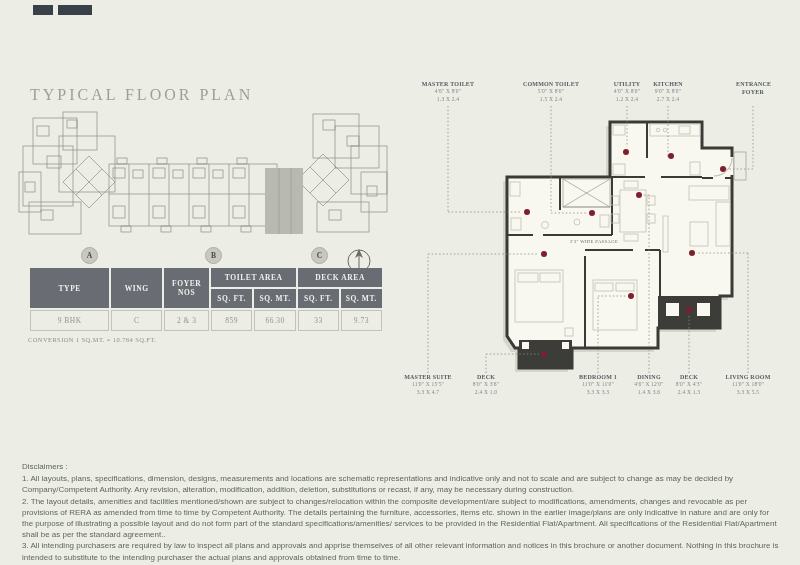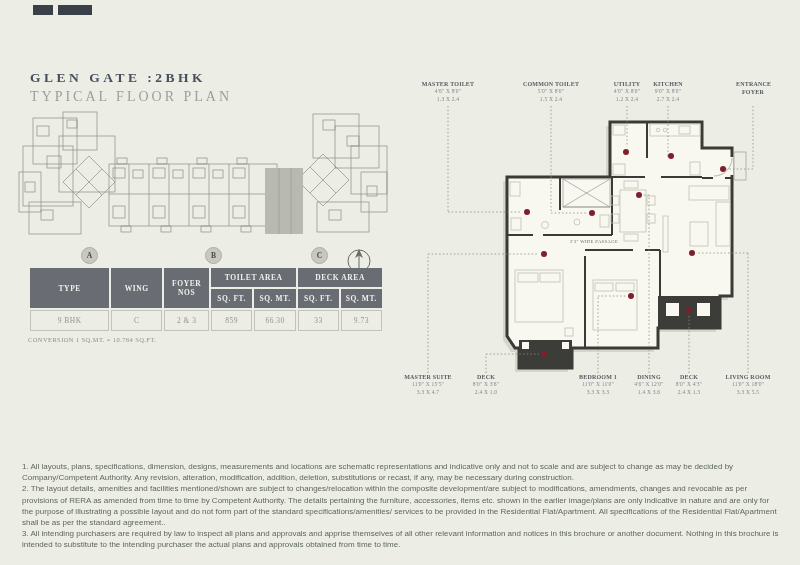--- a/index.html
+++ b/index.html
@@ -8,21 +8,21 @@
 
   
   .logo{position:absolute;left:33px;top:5px;display:flex;gap:5px;}
   .logo i{display:block;height:10px;background:#3a4048;}
   .logo i.l1{width:20px;}
   .logo i.l2{width:34px;}
 
   
   .hdr{position:absolute;left:30px;top:70px;font-family:"Liberation Serif",serif;}
   .hdr .title{font-size:13.5px;font-weight:bold;letter-spacing:3.5px;color:#474f5c;}
-  .hdr .subtitle{font-size:14px;letter-spacing:3px;color:#9aa09e;margin-top:3px;}
+  .hdr .subtitle{font-size:16px;letter-spacing:3px;color:#9aa09e;margin-top:16px;}
 
   
   #keyplan{position:absolute;left:17px;top:106px;}
   .wing-marker{position:absolute;width:15px;height:15px;border-radius:50%;
     background:#c8c8bf;border:1px solid #aeaea5;color:#474752;
     font-family:"Liberation Serif",serif;font-size:7.5px;font-weight:bold;
     display:flex;align-items:center;justify-content:center;top:247px;}
   #compass{position:absolute;left:344px;top:246px;}
 
   
@@ -52,21 +52,20 @@
 <body>
 
 <div id="page">
 
   <div class="logo">
     <i class="l1"></i>
     <i class="l2"></i>
   </div>
 
   <div class="hdr">
-    <div class="title">GLEN GATE :2BHK</div>
     <div class="subtitle">TYPICAL FLOOR PLAN</div>
   </div>
 
   <svg id="keyplan" width="372" height="150" viewBox="0 0 372 150">
     <g stroke="#8e8e86" stroke-width="0.7" fill="none">
 
       <rect x="92" y="58" width="168" height="62"></rect>
       <line x1="112" y1="58" x2="112" y2="120"></line>
         <line x1="132" y1="58" x2="132" y2="120"></line>
       <line x1="152" y1="58" x2="152" y2="120"></line>
@@ -327,18 +326,19 @@
     <span class="rdim">8'0" X 4'3"</span>
     <span class="rdim">2.4 X 1.3</span>
   </div>
   <div class="room-label" style="left:722px;top:373px;width:52px;">
     <span class="rname">LIVING ROOM</span>
     <span class="rdim">11'0" X 18'0"</span>
     <span class="rdim">3.3 X 5.5</span>
   </div>
 
   <div class="disc">
+    <div class="dh">Disclaimers :</div>
     <div>1. All layouts, plans, specifications, dimension, designs, measurements and locations are schematic representations and indicative only and not to scale and are subject to change as may be decided by Company/Competent Authority. Any revision, alteration, modification, addition, deletion, substitutions or recast, if any, may be necessary during construction.</div>
     <div>2. The layout details, amenities and facilities mentioned/shown are subject to changes/relocation within the composite development/are subject to modifications, amendments, changes and revocable as per provisions of RERA as amended from time to time by Competent Authority. The details pertaining the furniture, accessories, items etc. shown in the earlier image/plans are only indicative in nature and are only for the purpose of illustrating a possible layout and do not form part of the standard specifications/amenities/ services to be provided in the Residential Flat/Apartment. All specifications of the Residential Flat/Apartment shall be as per the standard agreement..</div>
     <div>3. All intending purchasers are required by law to inspect all plans and approvals and apprise themselves of all other relevant information and notices in this brochure or another document. Nothing in this brochure is intended to substitute to the intending purchaser the actual plans and approvals obtained from time to time.</div>
   </div>
 
 </div>
 
 </body></html>

